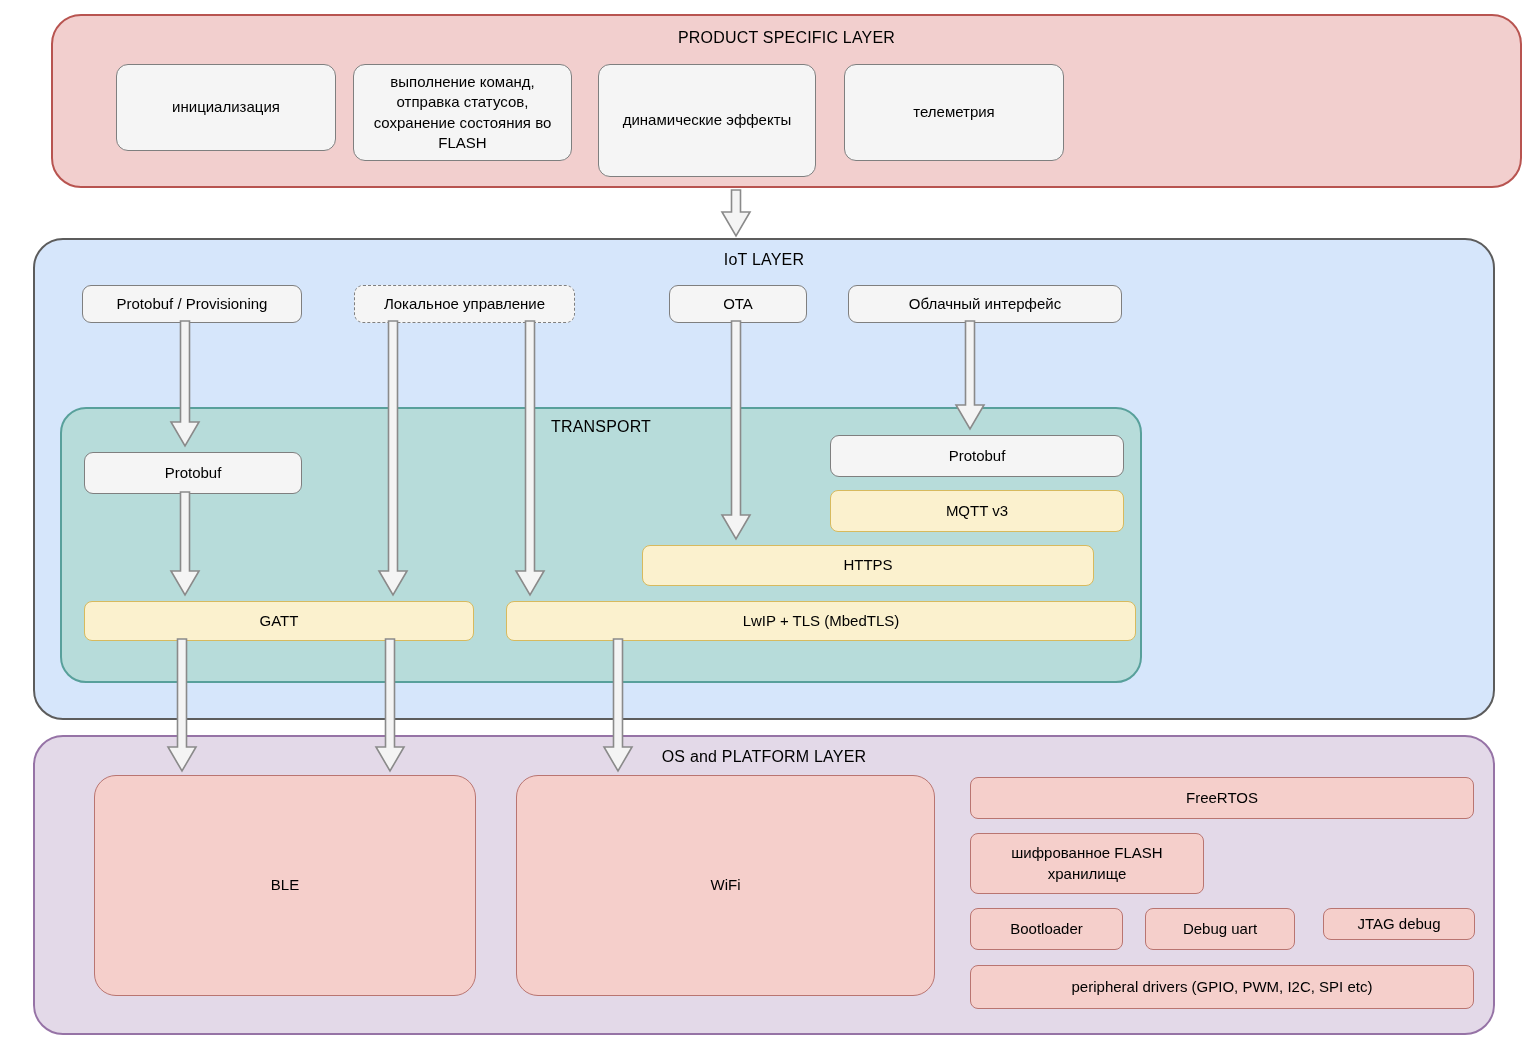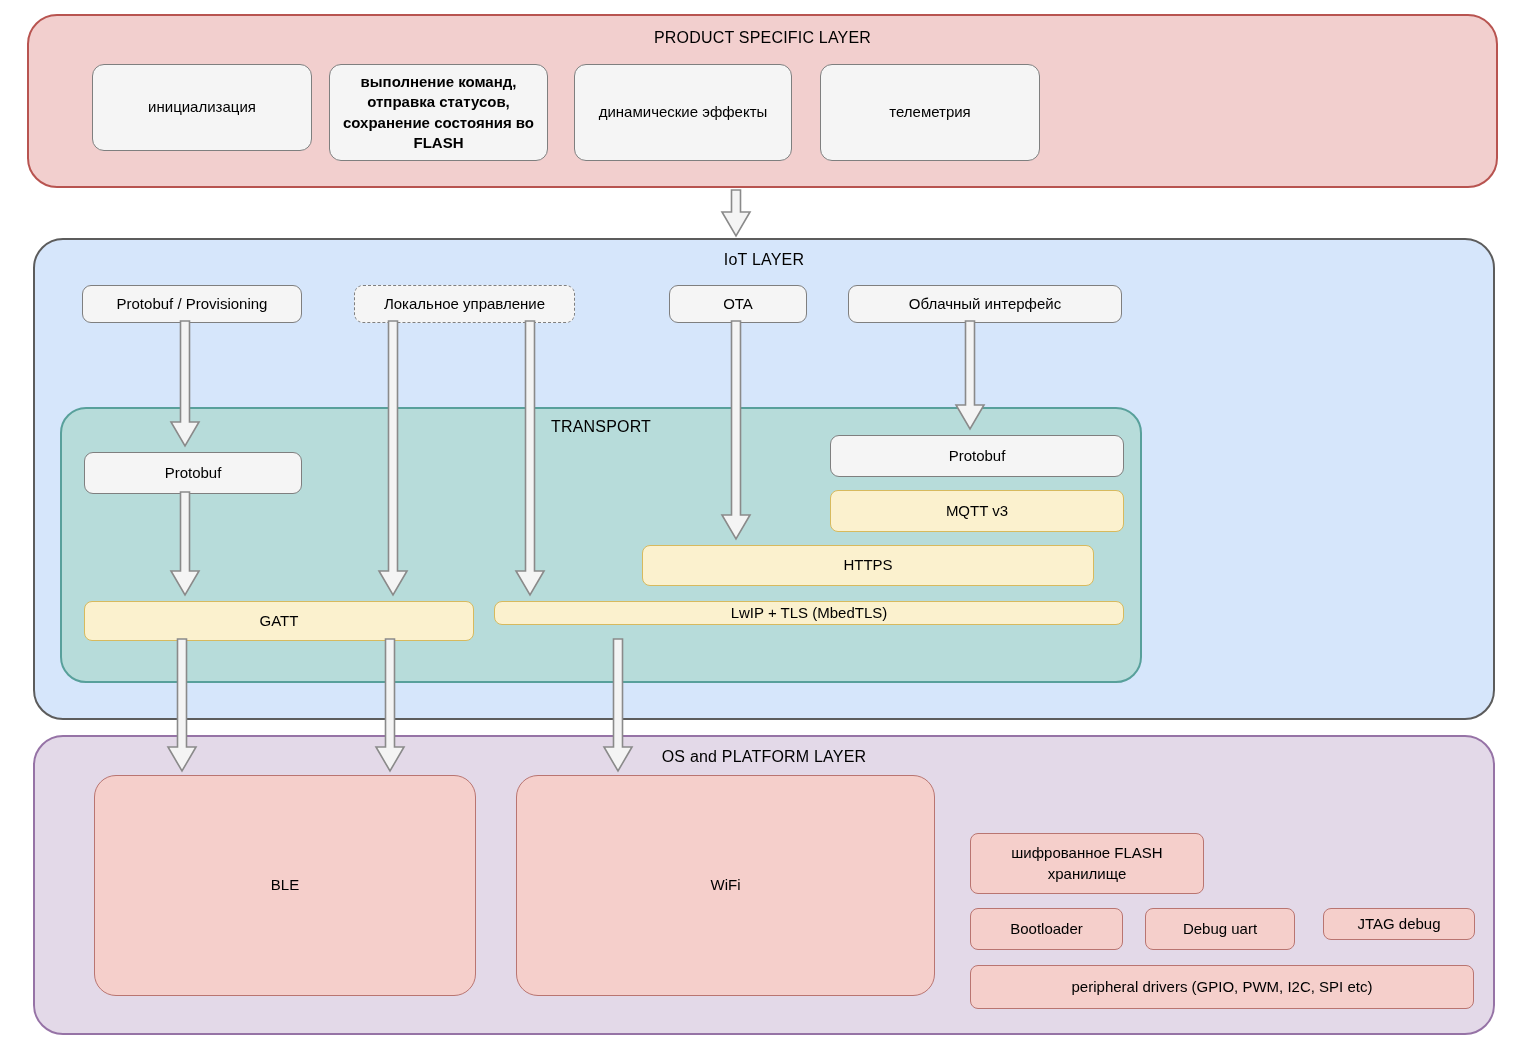--- a/index.html
+++ b/index.html
@@ -1,20 +1,20 @@
 <!DOCTYPE html>
 <html style="--product-fill: #f2cfce; --product-stroke: #b85450; --iot-fill: #d6e6fb; --iot-stroke: #5c5c5c; --transport-fill: #b7dcda; --transport-stroke: #58a09b; --os-fill: #e3d9e8; --os-stroke: #9673a6; --node-gray-fill: #f5f5f5; --node-gray-stroke: #7f7f7f; --node-yellow-fill: #fbf1ce; --node-yellow-stroke: #d7ba5e; --node-pink-fill: #f5cfcb; --node-pink-stroke: #b97571; --arrow-fill: #f4f4f4; --arrow-stroke: #8a8a8a;"><head>
 <meta charset="utf-8">
 <style>
   html,body { margin:0; padding:0; background:#ffffff; }
   body { font-family:"Liberation Sans","DejaVu Sans",sans-serif; color:#000; }
   #canvas { position:relative; width:1522px; height:1050px; background:#fff; overflow:hidden; }
 
   .layer { position:absolute; box-sizing:border-box; border:2px solid; }
-  .layer.product { background:var(--product-fill); border-color:var(--product-stroke); border-radius:30px; }
+  .layer.product { background:var(--product-fill); border-color:var(--product-stroke); border-radius:30px;margin-left:24px; }
   .layer.iot     { background:var(--iot-fill);     border-color:var(--iot-stroke);     border-radius:30px; }
   .layer.transport { background:var(--transport-fill); border-color:var(--transport-stroke); border-radius:26px; }
   .layer.os      { background:var(--os-fill);      border-color:var(--os-stroke);      border-radius:30px; }
 
   .layer-title { position:absolute; left:0; right:0; text-align:center;
                  font-size:16px; letter-spacing:0.2px; white-space:nowrap; }
 
   .node { position:absolute; box-sizing:border-box; display:flex; align-items:center;
           justify-content:center; text-align:center; font-size:15px; line-height:1.35;
           padding:4px 12px; }
@@ -29,51 +29,52 @@
   #arrow-overlay polygon { fill:var(--arrow-fill); stroke:var(--arrow-stroke); stroke-width:1.6; }
 </style>
 </head>
 <body>
 
 <div id="canvas">
 
   <section class="layer product" style="left:27px; top:14px; width:1471px; height:174px;">
     <div class="layer-title" style="top:13px;">PRODUCT SPECIFIC LAYER</div>
     <div class="node gray" style="left:63px; top:48px; width:220px; height:87px;">инициализация</div>
-    <div class="node gray" style="left:300px; top:48px; width:219px; height:97px;font-weight:bold;">выполнение команд, отправка статусов, сохранение состояния во FLASH</div>
-    <div class="node gray" style="left:545px; top:48px; width:218px; height:97px;">динамические эффекты</div>
+    <div class="node gray" style="left:300px; top:48px; width:219px; height:97px;">выполнение команд, отправка статусов, сохранение состояния во FLASH</div>
+    <div class="node gray" style="left:545px; top:48px; width:218px; height:113px;">динамические эффекты</div>
     <div class="node gray" style="left:791px; top:48px; width:220px; height:97px;">телеметрия</div>
   </section>
 
   <section class="layer iot" style="left:33px; top:238px; width:1462px; height:482px;">
     <div class="layer-title" style="top:11px;">IoT LAYER</div>
 
     <div class="node gray slim" style="left:47px; top:45px; width:220px; height:38px;">Protobuf / Provisioning</div>
     <div class="node gray slim dashed" style="left:319px; top:45px; width:221px; height:38px;">Локальное управление</div>
     <div class="node gray slim" style="left:634px; top:45px; width:138px; height:38px;">OTA</div>
     <div class="node gray slim" style="left:813px; top:45px; width:274px; height:38px;">Облачный интерфейс</div>
 
     <section class="layer transport" style="left:25px; top:167px; width:1082px; height:276px;">
       <div class="layer-title" style="top:9px;">TRANSPORT</div>
 
       <div class="node gray slim" style="left:22px; top:43px; width:218px; height:42px;">Protobuf</div>
       <div class="node gray slim" style="left:768px; top:26px; width:294px; height:42px;">Protobuf</div>
       <div class="node yellow" style="left:768px; top:81px; width:294px; height:42px;">MQTT v3</div>
       <div class="node yellow" style="left:580px; top:136px; width:452px; height:41px;">HTTPS</div>
       <div class="node yellow" style="left:22px; top:192px; width:390px; height:40px;">GATT</div>
-      <div class="node yellow" style="left:432px; top:192px; width:630px; height:24px;text-align:right;">LwIP + TLS (MbedTLS)</div>
+      <div class="node yellow" style="left:444px; top:192px; width:630px; height:40px;text-align:right;">LwIP + TLS (MbedTLS)</div>
     </section>
   </section>
 
   <section class="layer os" style="left:33px; top:735px; width:1462px; height:300px;">
     <div class="layer-title" style="top:11px;">OS and PLATFORM LAYER</div>
 
     <div class="node pink big" style="left:59px; top:38px; width:382px; height:221px;">BLE</div>
     <div class="node pink big" style="left:481px; top:38px; width:419px; height:221px;">WiFi</div>
 
+    <div class="node pink" style="left:935px; top:40px; width:504px; height:42px;">FreeRTOS</div>
     <div class="node pink" style="left:935px; top:96px; width:234px; height:61px;">шифрованное FLASH хранилище</div>
     <div class="node pink" style="left:935px; top:171px; width:153px; height:42px;">Bootloader</div>
     <div class="node pink" style="left:1110px; top:171px; width:150px; height:42px;">Debug uart</div>
     <div class="node pink" style="left:1288px; top:171px; width:152px; height:32px;">JTAG debug</div>
     <div class="node pink" style="left:935px; top:228px; width:504px; height:44px;">peripheral drivers (GPIO, PWM, I2C, SPI etc)</div>
   </section>
 
   <svg id="arrow-overlay" width="1522" height="1050" viewBox="0 0 1522 1050">
       <polygon points="731.5,190 740.5,190 740.5,212 750,212 736,236 722,212 731.5,212"></polygon>
       <polygon points="180.5,321 189.5,321 189.5,422 199,422 185,446 171,422 180.5,422"></polygon>

